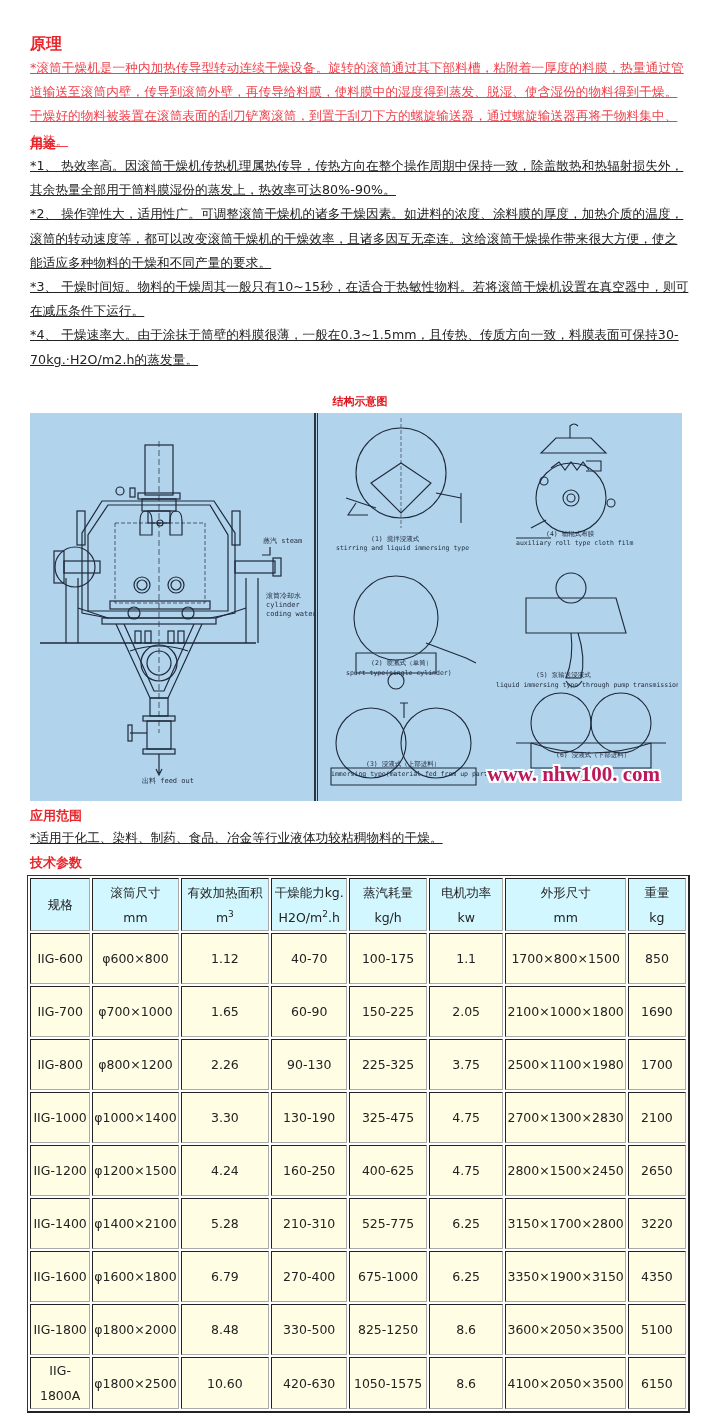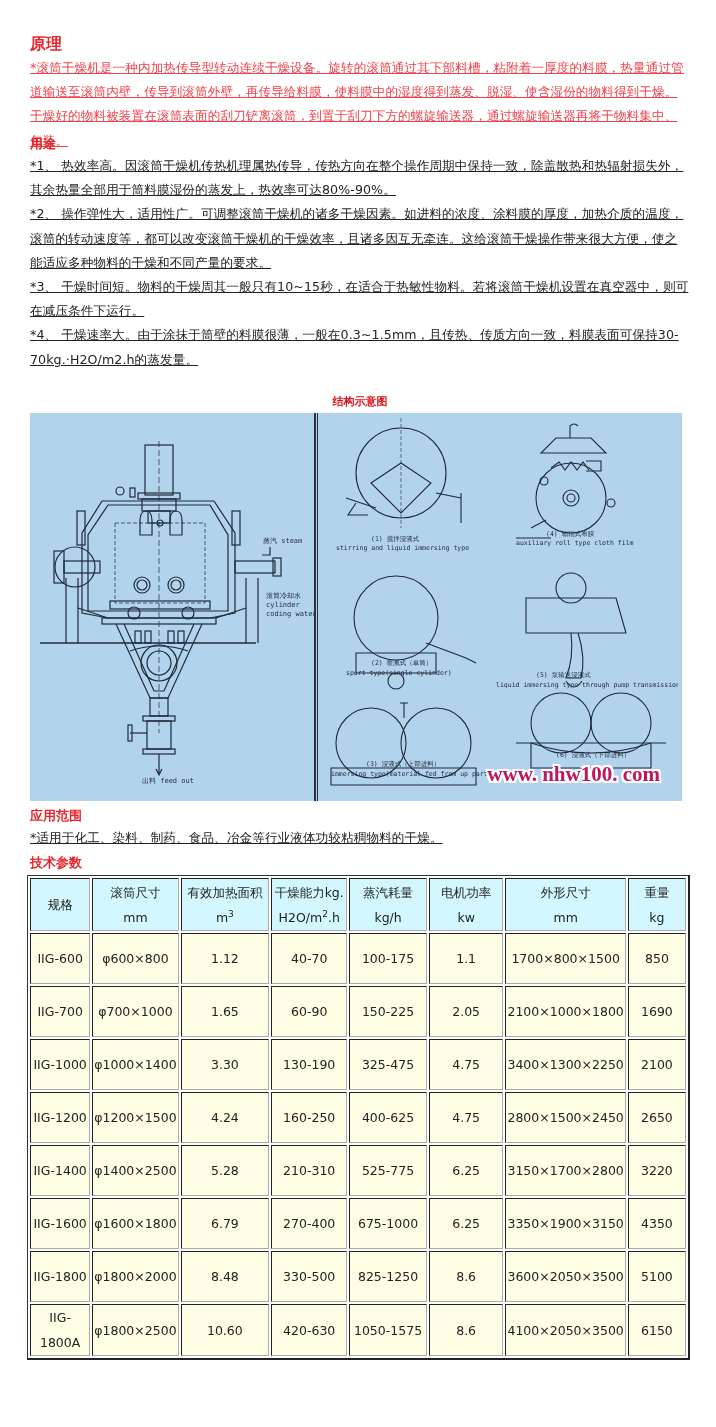--- a/index.html
+++ b/index.html
@@ -225,42 +225,52 @@
     <td>IIG-700</td>
     <td>φ700×1000</td>
     <td>1.65</td>
     <td>60-90</td>
     <td>150-225</td>
     <td>2.05</td>
     <td>2100×1000×1800</td>
     <td>1690</td>
   </tr>
         <tr class="row">
+    <td>IIG-800</td>
+    <td>φ800×1200</td>
+    <td>2.26</td>
+    <td>90-130</td>
+    <td>225-325</td>
+    <td>3.75</td>
+    <td>2500×1100×1980</td>
+    <td>1700</td>
+  </tr>
+        <tr class="row">
     <td>IIG-1000</td>
     <td>φ1000×1400</td>
     <td>3.30</td>
     <td>130-190</td>
     <td>325-475</td>
     <td>4.75</td>
-    <td>3400×1300×2250</td>
+    <td>2700×1300×2830</td>
     <td>2100</td>
   </tr>
         <tr class="row">
     <td>IIG-1200</td>
     <td>φ1200×1500</td>
     <td>4.24</td>
     <td>160-250</td>
     <td>400-625</td>
     <td>4.75</td>
     <td>2800×1500×2450</td>
     <td>2650</td>
   </tr>
         <tr class="row">
     <td>IIG-1400</td>
-    <td>φ1400×2500</td>
+    <td>φ1400×2100</td>
     <td>5.28</td>
     <td>210-310</td>
     <td>525-775</td>
     <td>6.25</td>
     <td>3150×1700×2800</td>
     <td>3220</td>
   </tr>
         <tr class="row">
     <td>IIG-1600</td>
     <td>φ1600×1800</td>

